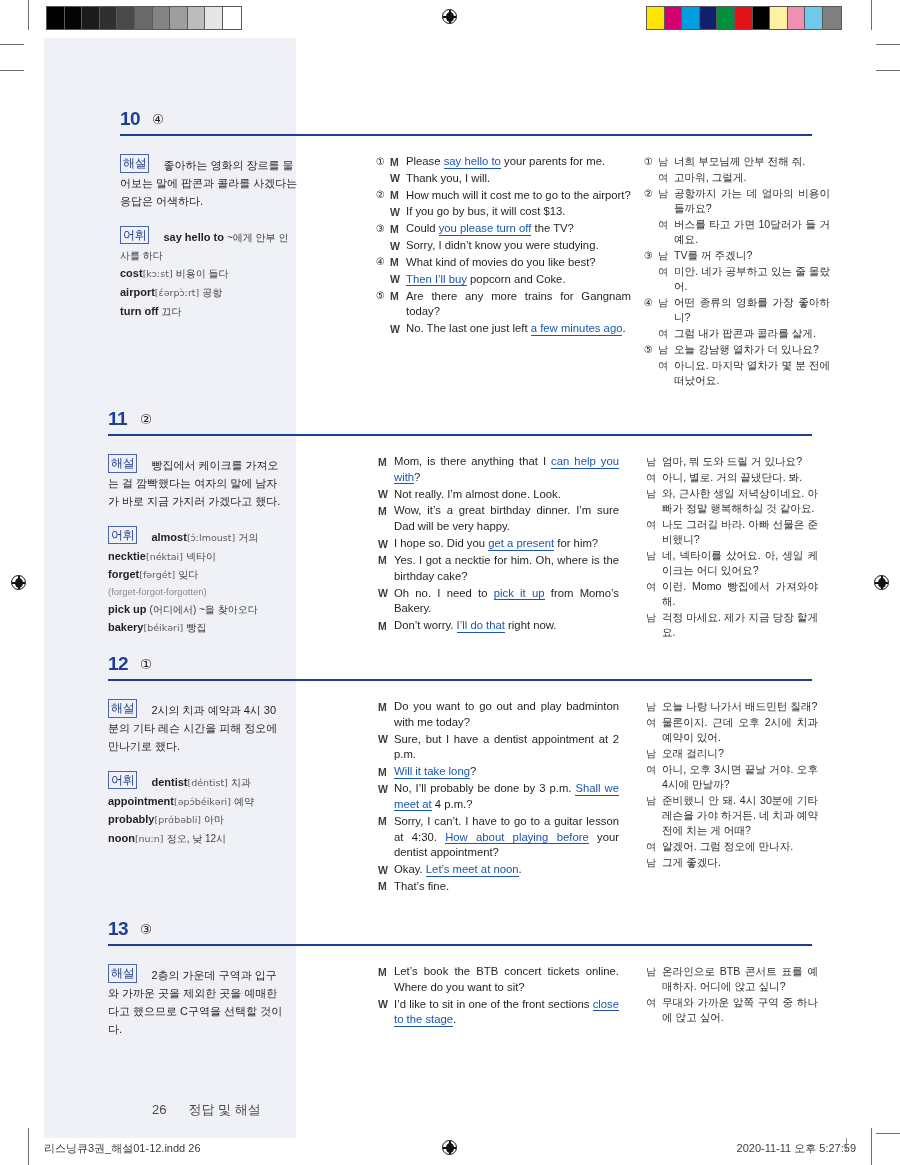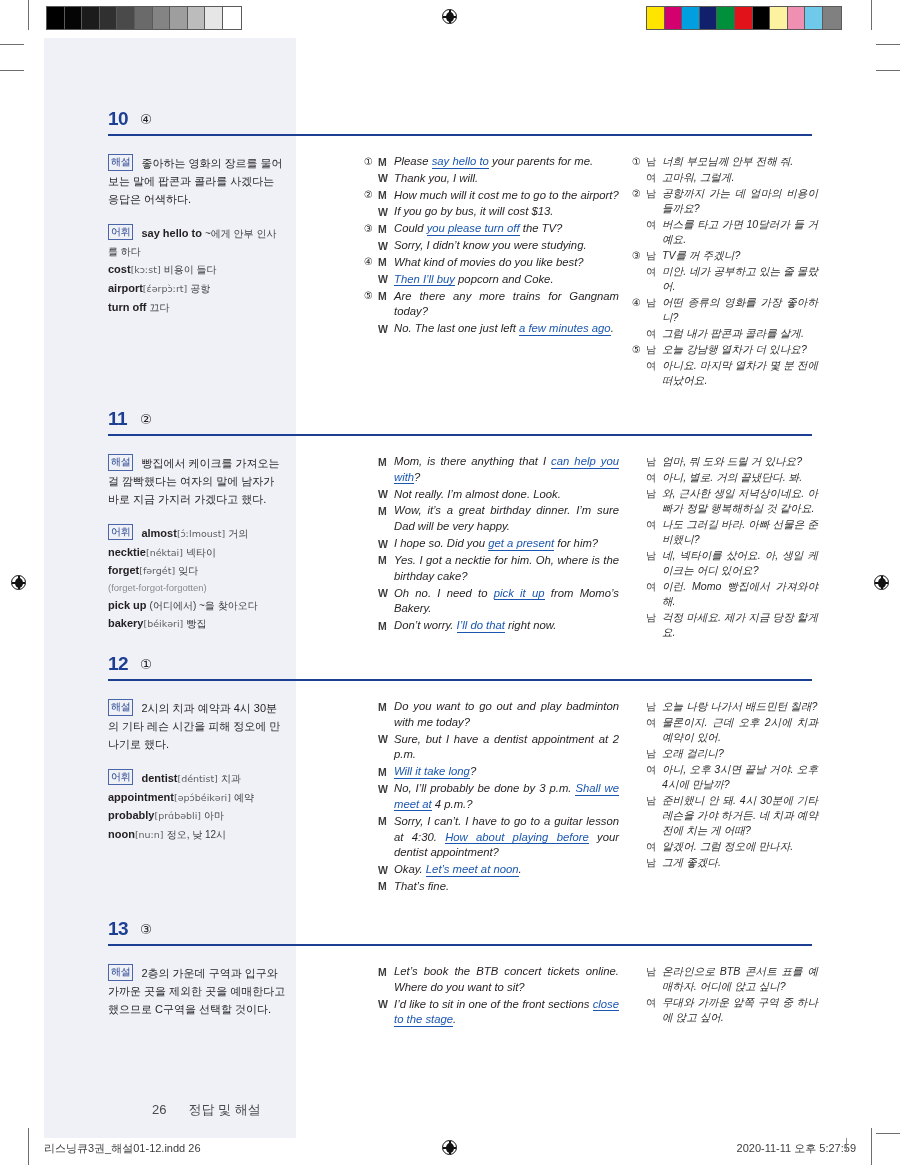--- a/index.html
+++ b/index.html
@@ -94,25 +94,25 @@
     left: 64px; top: 12px;
     width: 178px;
     font-size: 11px;
     line-height: 1.62;
     color: #231f20;
   }
   .tagbox {
     display: inline-block;
     border: 1px solid #4a66ab;
     color: #23408e;
-    font-size: 10px;
+    font-size: 12px;
     line-height: 1;
     padding: 2.2px 2px 2.6px 2px;
     vertical-align: 2px;
-    margin-right: 8px;
+    margin-right: 14px;
     letter-spacing: -0.3px;
     background: #eff1f7;
   }
   .vocab { margin-top: 15px; }
   .vocab .w { font-weight: bold; }
   .vocab .ipa { font-size: 9.5px; color: #5d5d5d; font-family: "DejaVu Sans", sans-serif; }
   .vocab .kr { font-size: 10px; color: #3a3a3a; }
   .vocab .sub { font-size: 9.5px; color: #8a8a8a; }
   .vocab-line { margin-top: 1px; }
 
@@ -151,21 +151,20 @@
     font-weight: bold;
     font-size: 10.5px;
     padding-top: 0.5px;
     color: #3c3c3c;
   }
   .spk.kr { font-weight: normal; font-size: 10.2px; }
   .utt {
     flex: 1 1 auto;
     text-align: justify;
     text-justify: inter-word;
-    font-style: italic;
   }
   .utt.kr { text-align: justify; }
   .hl {
     color: #1a56b0;
     border-bottom: 1px solid #1a56b0;
     padding-bottom: 0.5px;
   }
 
   
   .page-foot {
@@ -228,21 +227,21 @@
     <div class="sw" style="background: rgb(252, 242, 160);"></div>
     <div class="sw" style="background: rgb(239, 143, 178);"></div>
     <div class="sw" style="background: rgb(111, 201, 234);"></div>
     <div class="sw" style="background: rgb(128, 128, 128);"></div>
   </div>
 
 <div class="page-panel"></div>
 
 <div class="content">
   <div id="problems-root">
-      <div class="qblock" style="top: 70px;">
+      <div class="qblock" style="top: 70px; padding-left: 12px;">
         <div class="q-head">
           <span class="q-num">10</span>
           <span class="q-ans">④</span>
           <div class="q-rule"></div>
         </div>
         <div class="q-cols" style="height:10px;">
           <div class="col-left">
             <div><span class="tagbox">해설</span>좋아하는 영화의 장르를 물어보는 말에 팝콘과 콜라를 사겠다는 응답은 어색하다.</div>
             <div class="vocab">
               <div class="vocab-line"><span class="tagbox">어휘</span><span class="w">say hello to</span> <span class="kr">~에게 안부 인사를 하다</span></div>

